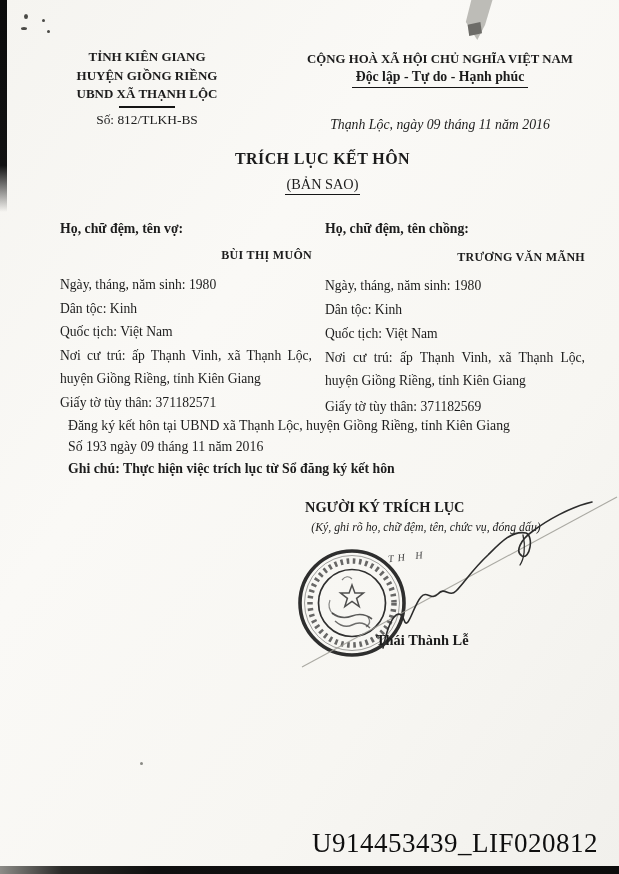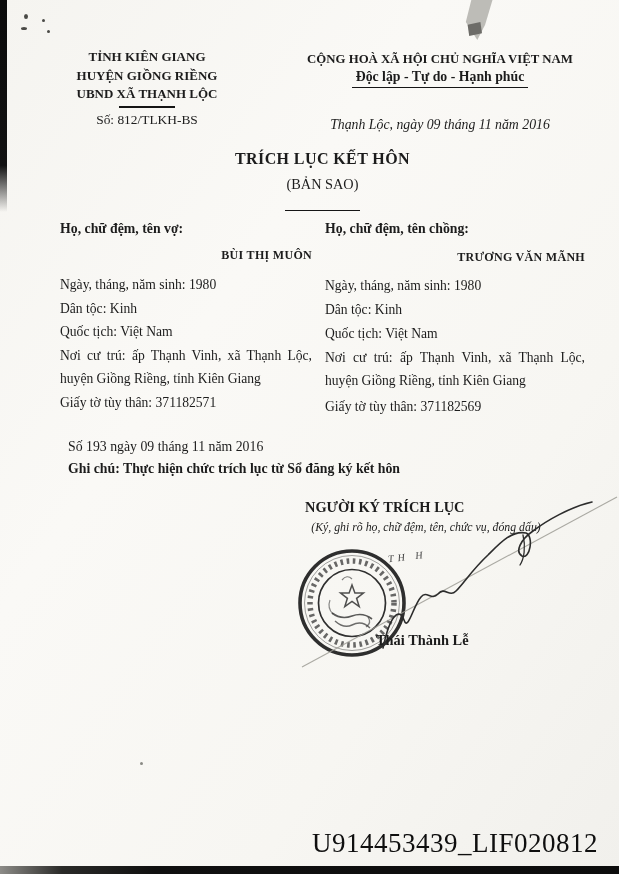--- a/index.html
+++ b/index.html
@@ -18,21 +18,21 @@
   .hdr-rule { left:119px; top:106px; width:56px; height:2px; background:#141414; }
   .doc-number { left:52px; top:112px; width:190px; text-align:center; font-weight:normal; font-size:13.4px; }
   .hdr-right { left:288px; top:52px; width:304px; text-align:center; }
   .hdr-right .country { font-weight:bold; font-size:12.8px; }
   .hdr-right .motto { display:inline-block; font-weight:bold; font-size:13.8px; margin-top:2px; padding:0 4px 2px 4px; border-bottom:1.8px solid #151515; }
   .date-line { left:288px; top:117px; width:304px; text-align:center; font-style:italic; font-size:13.8px; }
 
   
   .title-main { left:170px; top:150px; width:305px; text-align:center; font-weight:bold; font-size:16px; letter-spacing:.4px; }
   .title-sub  { left:170px; top:176px; width:305px; text-align:center; font-size:14.3px; }
-  .title-sub span { display:inline-block; border-bottom:1.6px solid #161616; padding:0 2px 17px 2px; }
+  .title-sub span { display:inline-block; border-bottom:1.6px solid #161616; padding:0 2px 1px 2px; }
 
   
   .lbl { font-weight:bold; font-size:13.8px; }
   .wcol { left:60px; width:252px; }
   .hcol { left:325px; width:260px; }
   .nm { text-align:right; font-weight:bold; font-size:12px; letter-spacing:.3px; }
   .res { text-align:justify; }
 
   
   .reg { left:68px; width:512px; font-size:13.8px; line-height:21.5px; }
@@ -105,22 +105,23 @@
   <div class="abs t13 wcol" style="top:391px;">Giấy tờ tùy thân: 371182571</div>
 
   <div class="abs lbl hcol" style="top:221px;">Họ, chữ đệm, tên chồng:</div>
   <div class="abs nm hcol" style="top:250px;">TRƯƠNG VĂN MÃNH</div>
   <div class="abs t13 hcol" style="top:274px;">Ngày, tháng, năm sinh: 1980</div>
   <div class="abs t13 hcol" style="top:298px;">Dân tộc: Kinh</div>
   <div class="abs t13 hcol" style="top:322px;">Quốc tịch: Việt Nam</div>
   <div class="abs t13 res hcol" style="top:346px;">Nơi cư trú:  ấp Thạnh Vinh, xã Thạnh Lộc, huyện Giồng Riềng, tỉnh Kiên Giang</div>
   <div class="abs t13 hcol" style="top:395px;">Giấy tờ tùy thân: 371182569</div>
 
+  <div class="abs reg" style="top:415px;">Đăng ký kết hôn tại  UBND xã Thạnh Lộc, huyện Giồng Riềng, tỉnh Kiên Giang</div>
   <div class="abs reg" style="top:436px;">Số 193 ngày 09 tháng 11 năm 2016</div>
-  <div class="abs reg b" style="top:458px;">Ghi chú: Thực hiện chức trích lục từ Sổ đăng ký kết hôn</div>
+  <div class="abs reg b" style="top:458px;">Ghi chú: Thực hiện việc trích lục từ Sổ đăng ký kết hôn</div>
 
   <div class="abs sig-title">NGƯỜI KÝ TRÍCH LỤC</div>
   <div class="abs sig-note">(Ký, ghi rõ họ, chữ đệm, tên, chức vụ, đóng dấu)</div>
   <div class="abs hand-note">TH H</div>
 
   <svg class="abs" style="left:280px; top:485px;" width="339" height="200" viewBox="0 0 339 200">
 
     <g opacity="0.9">
       <circle cx="72" cy="118" r="52" fill="none" stroke="#191919" stroke-width="3.6"></circle>
       <circle cx="72" cy="118" r="47.5" fill="none" stroke="#1d1d1d" stroke-width="1" opacity="0.45"></circle>

